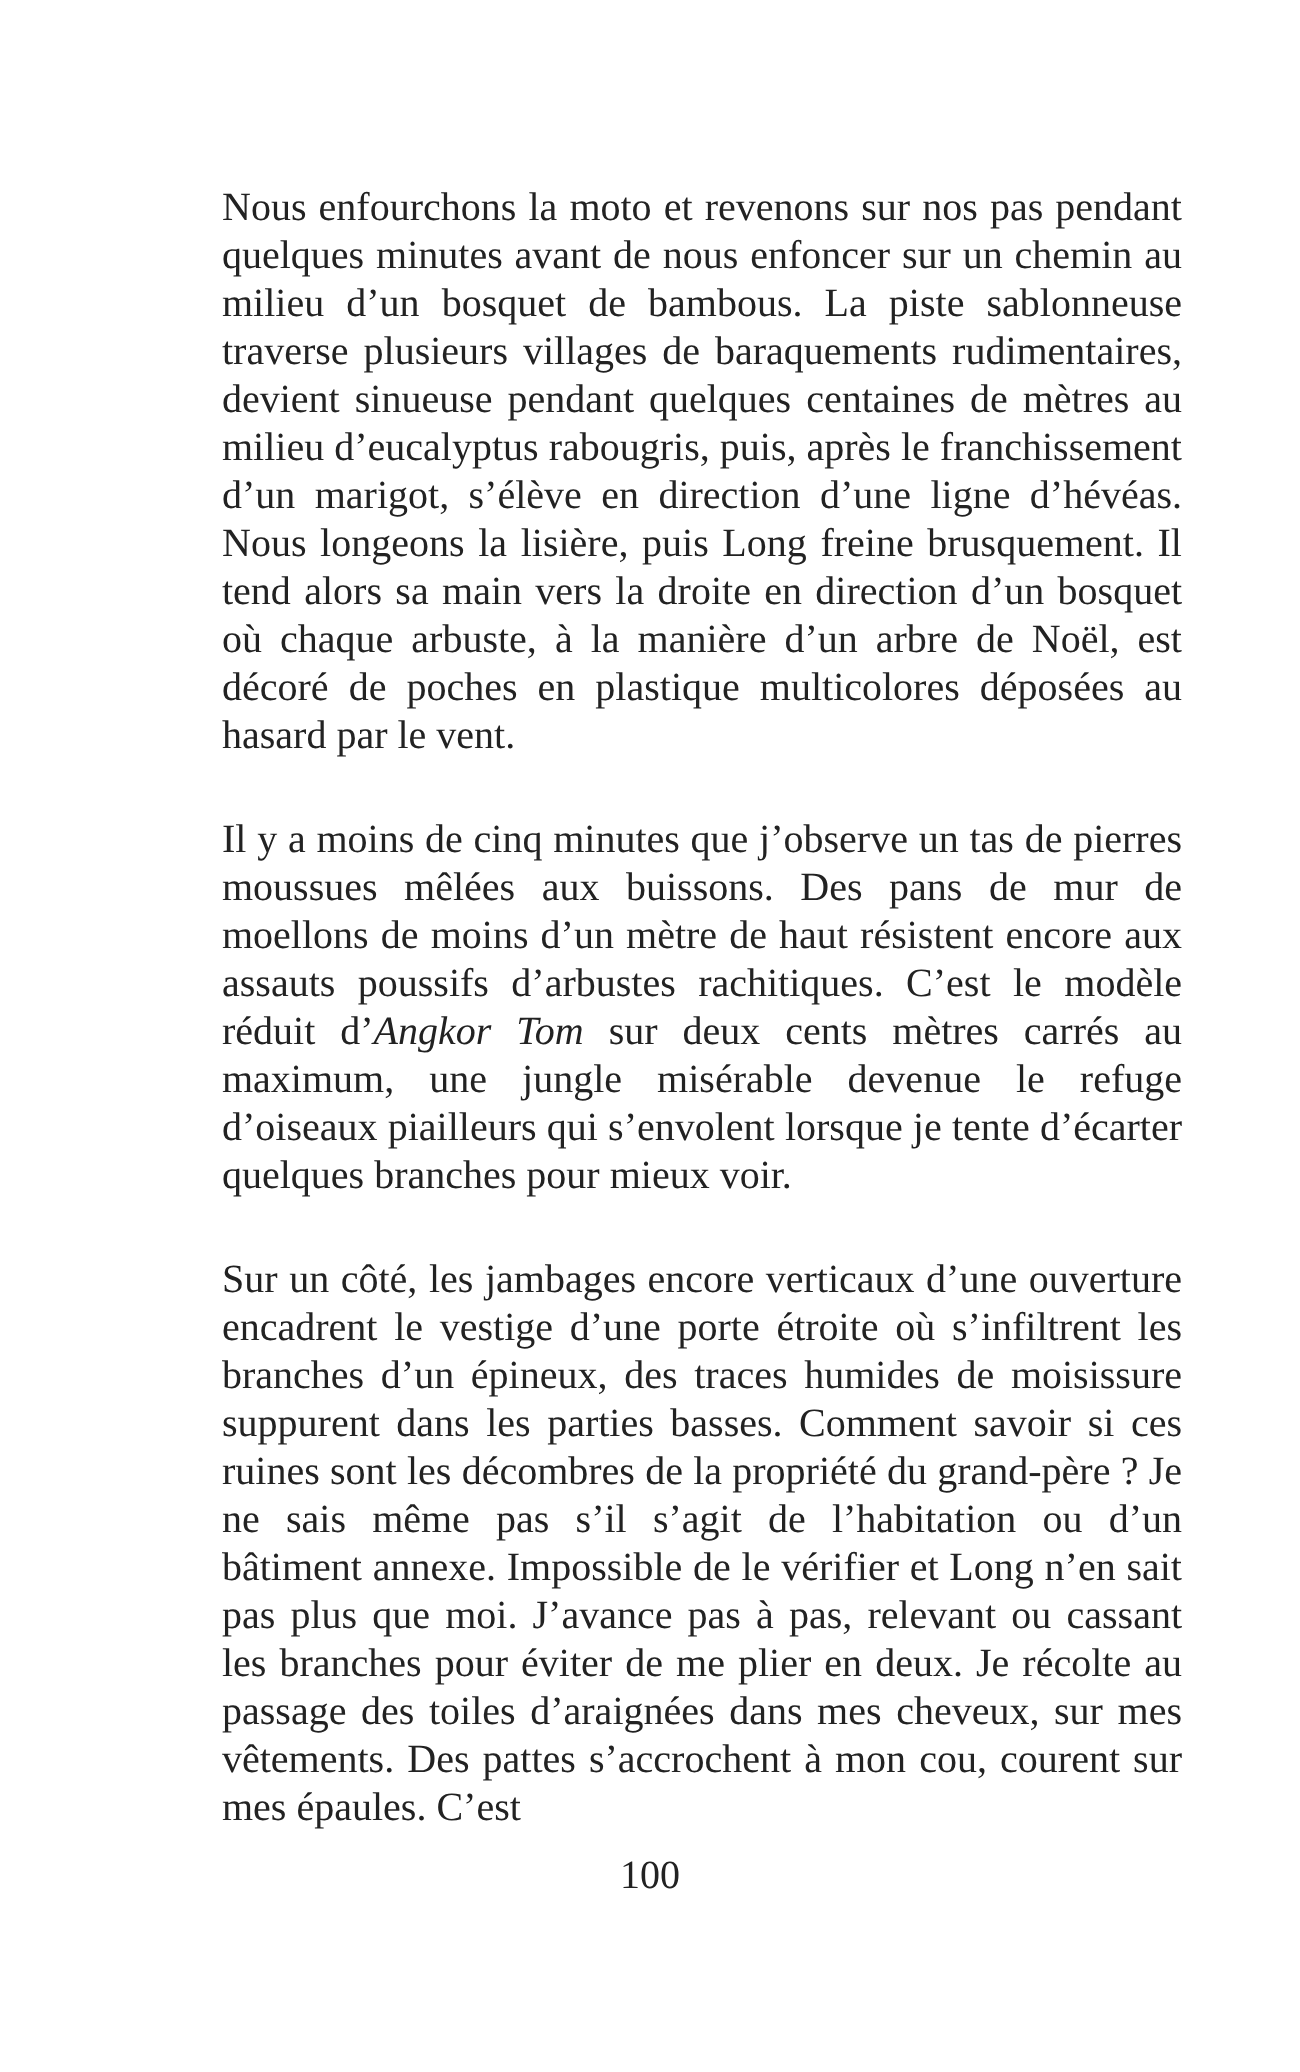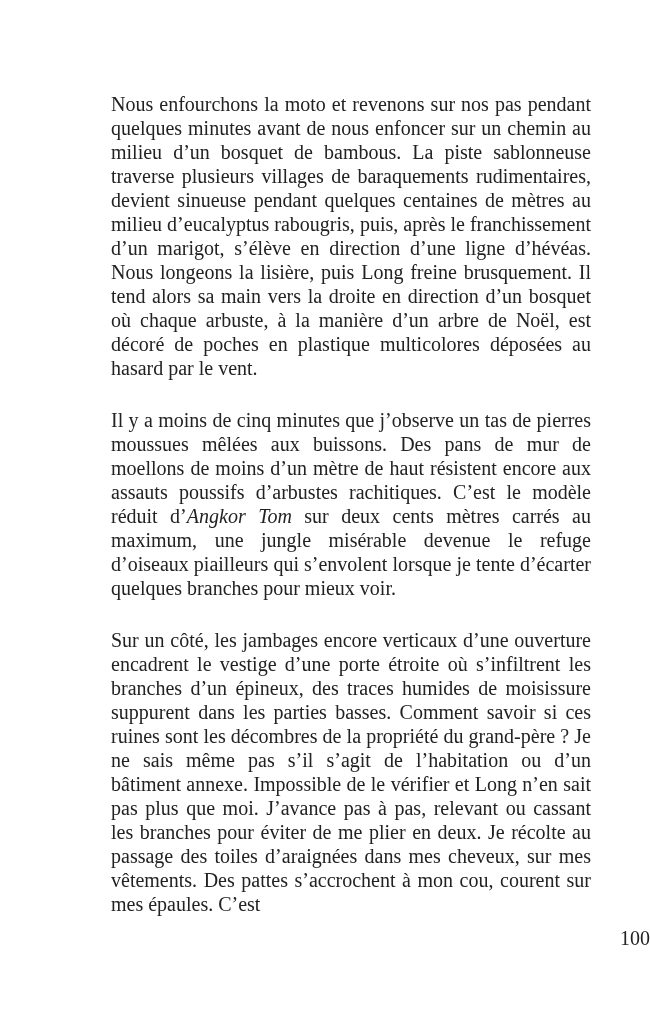--- a/index.html
+++ b/index.html
@@ -39,21 +39,21 @@
   .text-block p + p {
     margin-top: 28px;
   }
   .text-block i {
   }
   .page-number {
     position: absolute;
     left: 0;
     right: 0;
     top: 926px;
-    text-align: right;
+    text-align: center;
     color: #222222;
     font-size: 20px;
     line-height: 24px;
   }
 </style>
 </head>
 <body style="background: rgb(255, 255, 255);">
 
 <main class="book-page">
   <div class="text-block" style="color: rgb(34, 34, 34);">

